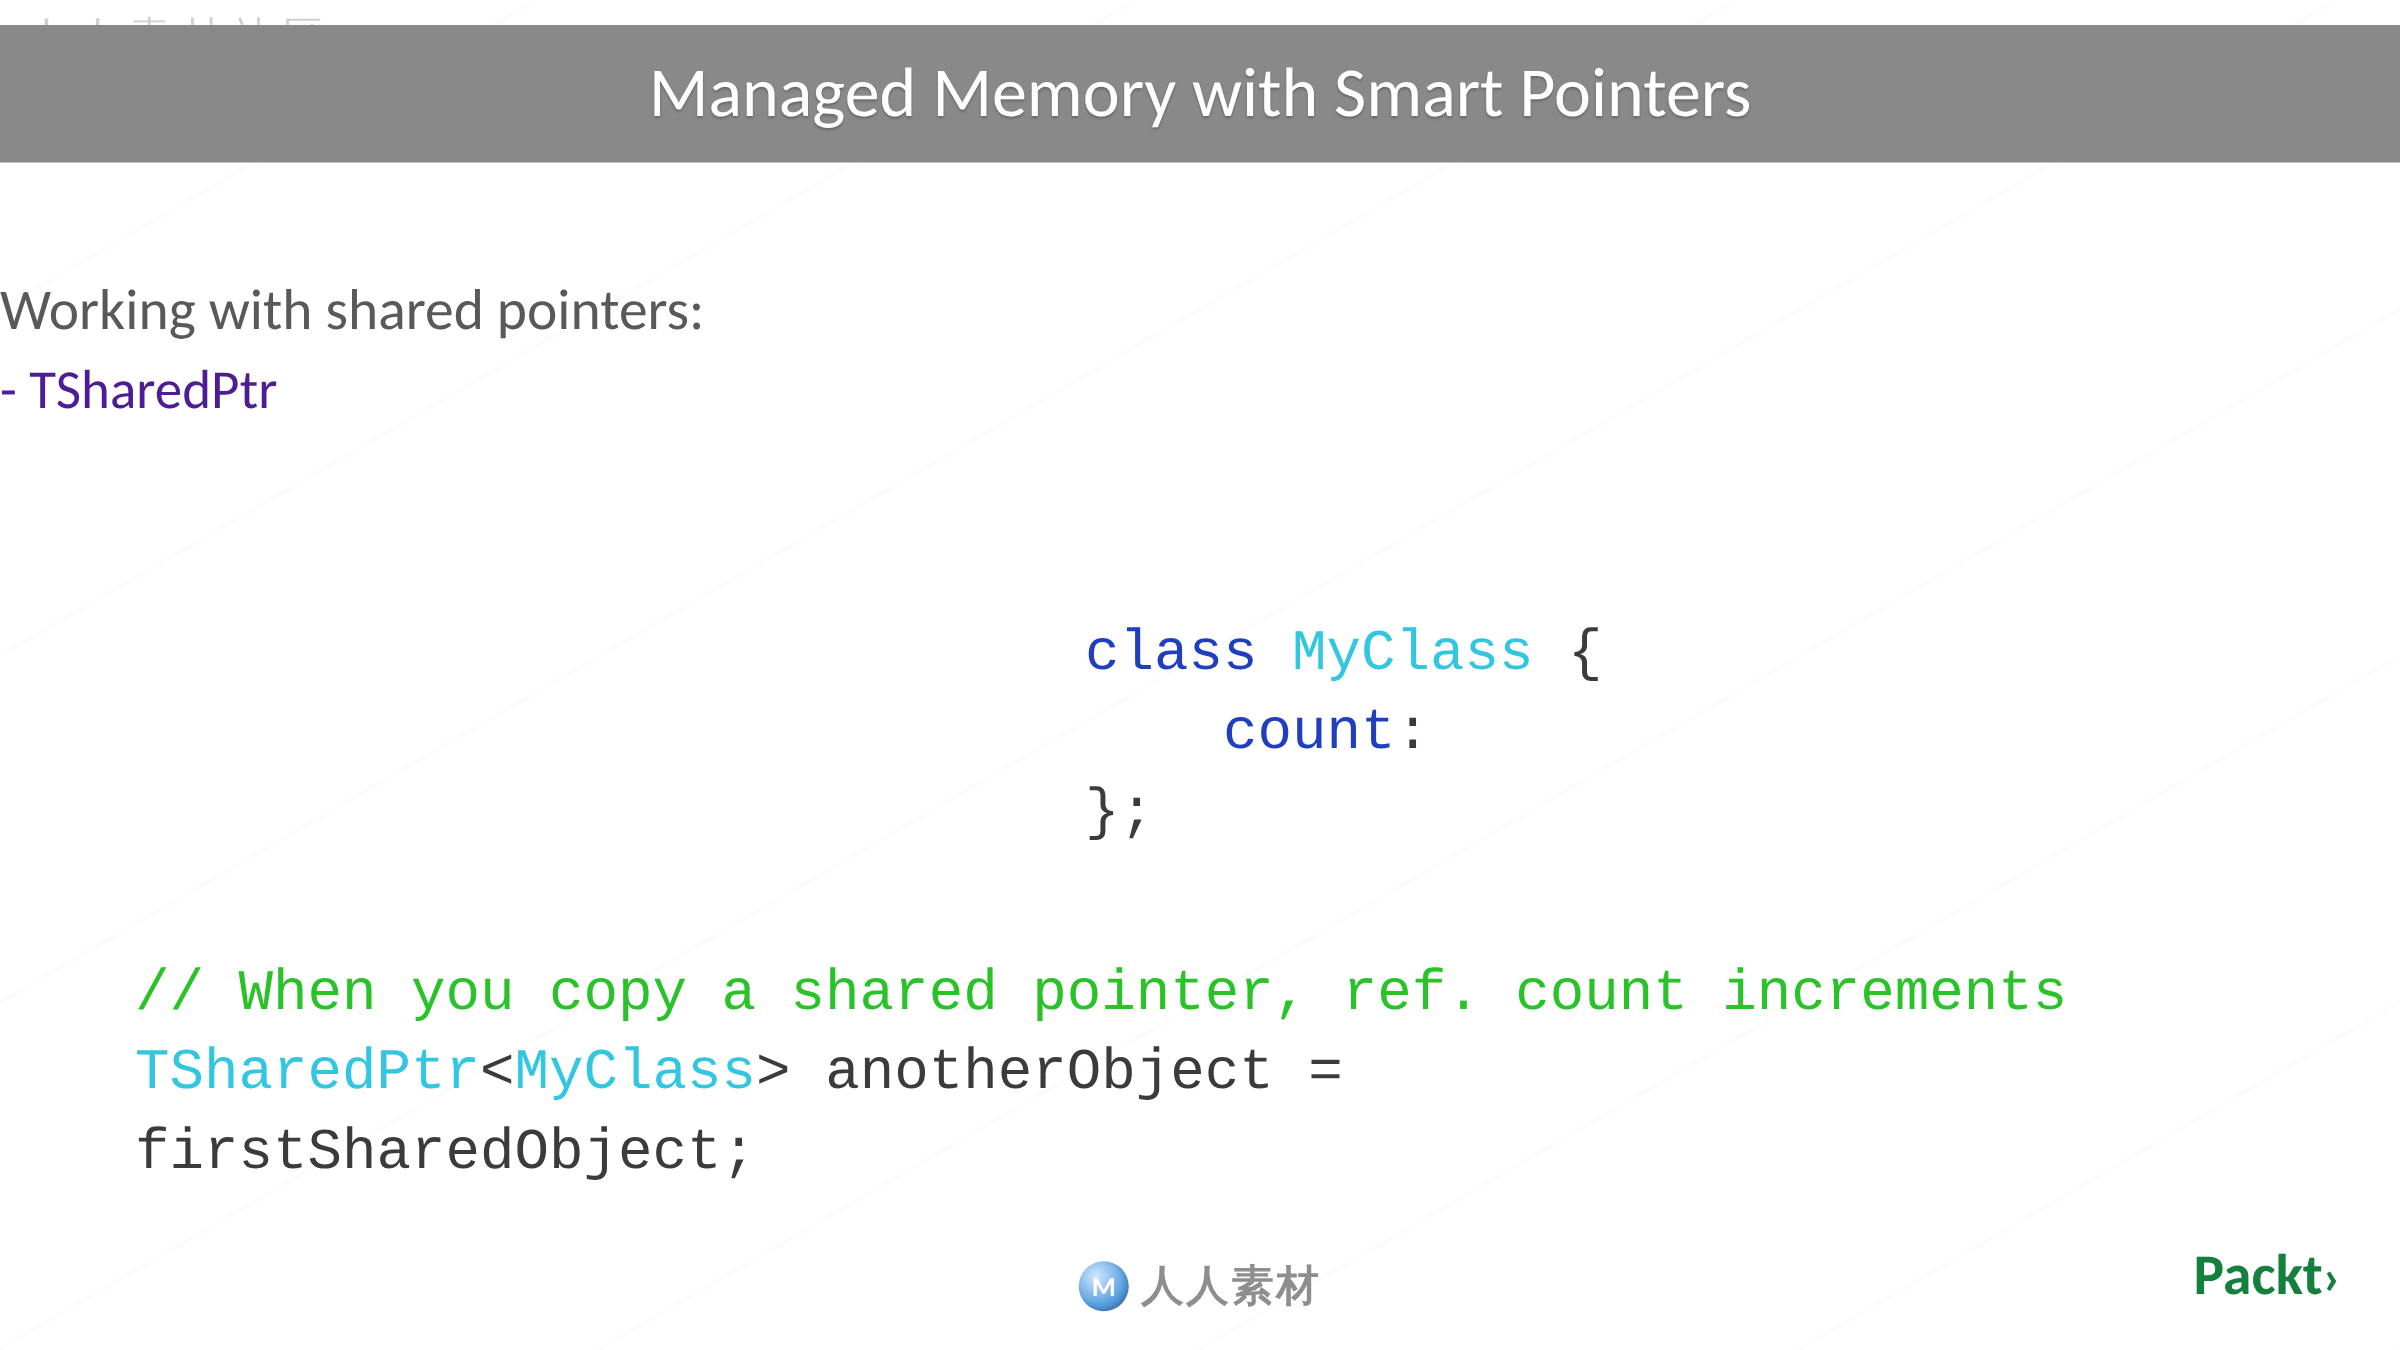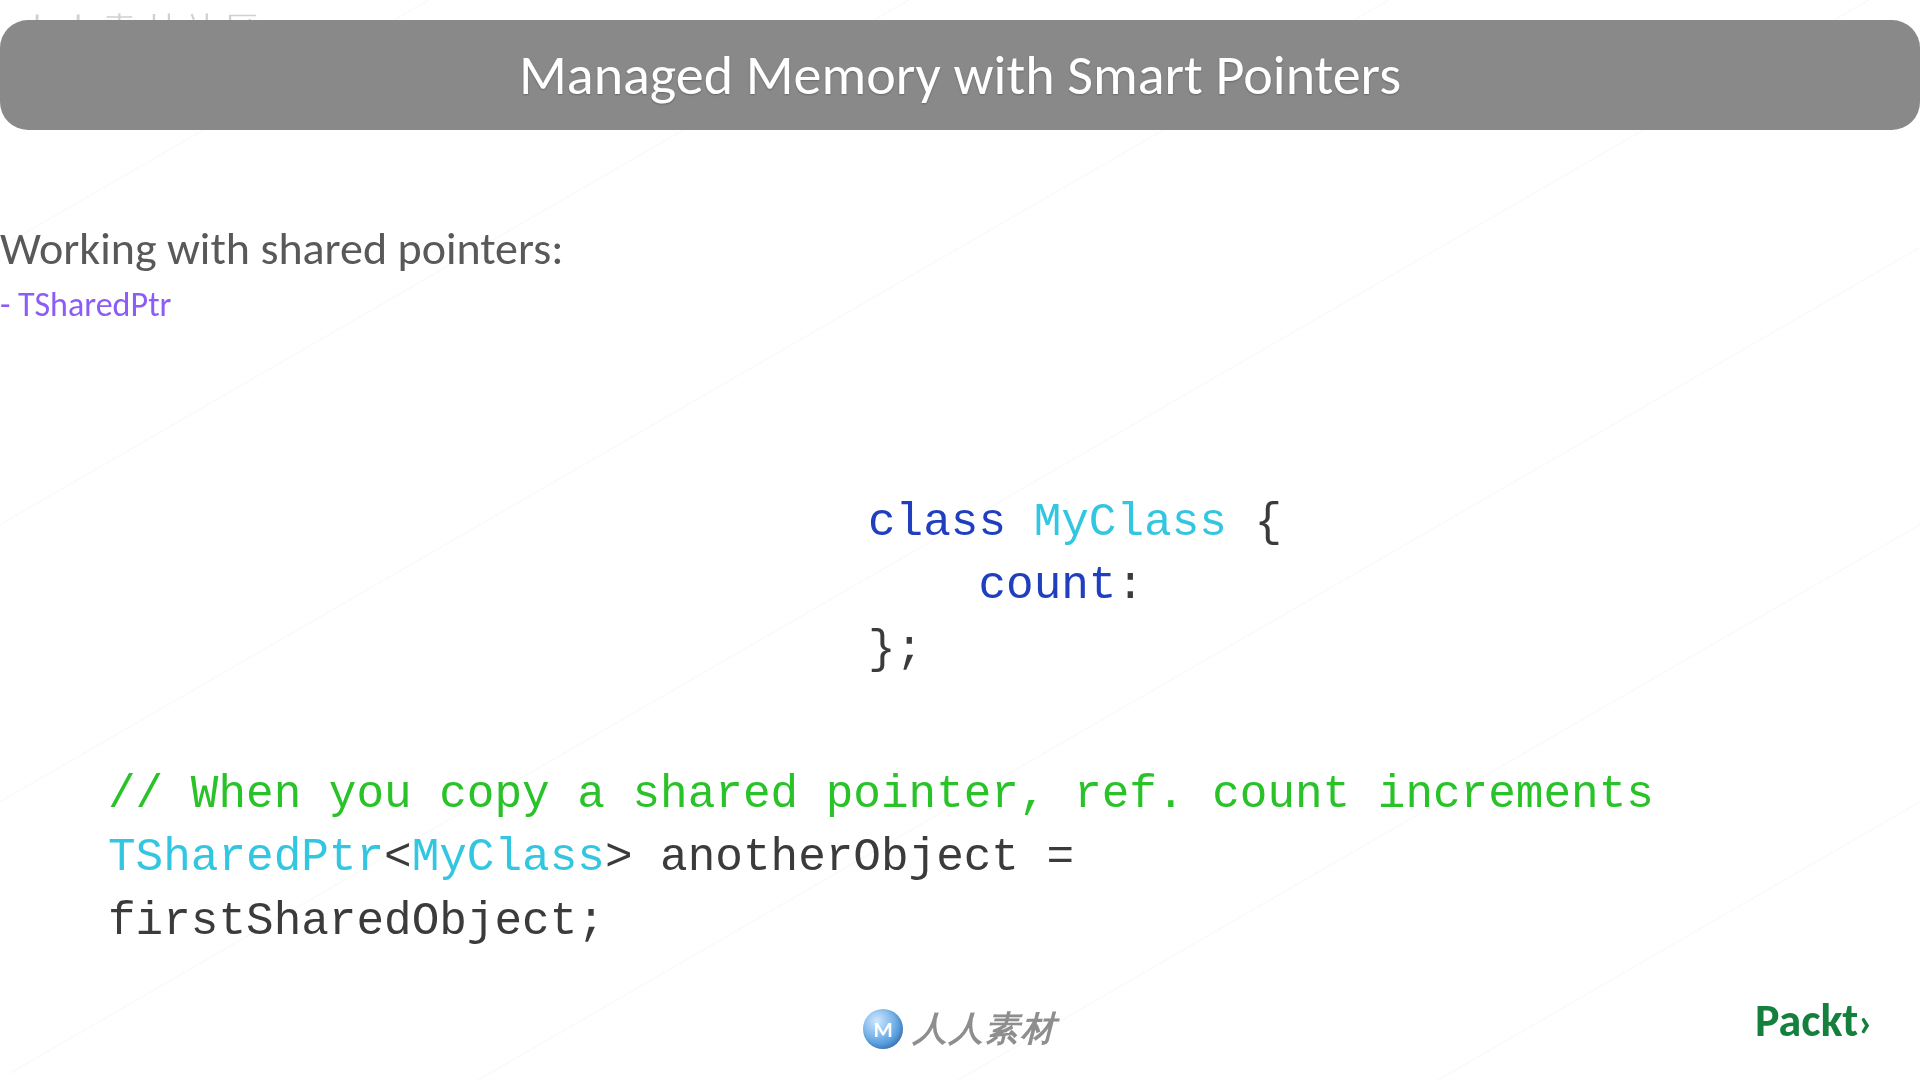--- a/index.html
+++ b/index.html
@@ -1,15 +1,15 @@
 <!DOCTYPE html>
 <html><head>
 <meta charset="utf-8">
 <style>
-  * { margin: 0; padding: 0; box-sizing: border-box; border-radius: 28px; }
+  * { margin: 0; padding: 0; box-sizing: border-box; }
   html, body { width: 1920px; height: 1080px; font-family: "Segoe UI", Calibri, Arial, sans-serif; background: #ffffff; overflow: hidden; }
   .slide { position: relative; width: 1920px; height: 1080px; }
   .watermark-text {
     position: absolute; top: 8px; left: 22px;
     font-size: 31px; color: rgba(120,120,120,0.35);
     letter-spacing: 10px; font-weight: 400;
   }
   .title-bar {
     position: absolute; top: 20px; left: 0; right: 0;
     height: 110px; background: #898989;
@@ -22,21 +22,21 @@
   .content { position: absolute; top: 200px; left: 0; right: 0; bottom: 0; }
   ul.bullets { list-style: none; }
   ul.bullets > li {
     position: relative; font-size: 46px; color: #595959;
     line-height: 1.25; margin-bottom: 0;
   }
   ul.bullets > li::before {
     content: "●"; position: absolute; left: -42px; top: 6px;
     font-size: 28px; color: #8a8a8a;
   }
-  .sub { font-size: 34px; color: #8b5cf6; padding-left: 0; margin-top: 6px; }
+  .sub { font-size: 44px; color: #4c1d95; padding-left: 0; margin-top: 6px; }
   .li1 { margin-top: 20px; }
   .li2 { margin-top: 150px; }
   .class-box {
     position: absolute; top: 292px; left: 868px;
     font-family: Consolas, "Courier New", monospace;
     font-size: 46px; color: #3b3b3b; line-height: 1.38;
   }
   .code-block {
     position: absolute; top: 564px; left: 108px;
     font-family: Consolas, "Courier New", monospace;
@@ -53,21 +53,21 @@
     display: flex; align-items: center; justify-content: center;
     gap: 10px;
   }
   .footer-center .icon {
     width: 40px; height: 40px; border-radius: 50%;
     background: radial-gradient(circle at 35% 30%, #cfe8ff 0%, #5aa0e0 60%, #2d6fb8 100%);
     display: flex; align-items: center; justify-content: center;
     color: #fff; font-size: 22px; font-weight: 700;
     box-shadow: inset -2px -2px 4px rgba(0,0,0,0.15);
   }
-  .footer-center .txt { color: #8e8e8e; font-size: 34px; font-weight: 700; letter-spacing: 2px; font-style: italic; }
+  .footer-center .txt { color: #8e8e8e; font-size: 34px; font-weight: 700; letter-spacing: 2px; }
   .brand {
     position: absolute; right: 48px; bottom: 32px;
     font-size: 46px; font-weight: 700; color: #15803d;
     letter-spacing: 0;
   }
   .brand .angle { font-size: 40px; }
   
   .wm-layer {
     position: absolute; inset: 0;
     background-image: repeating-linear-gradient(-30deg,

